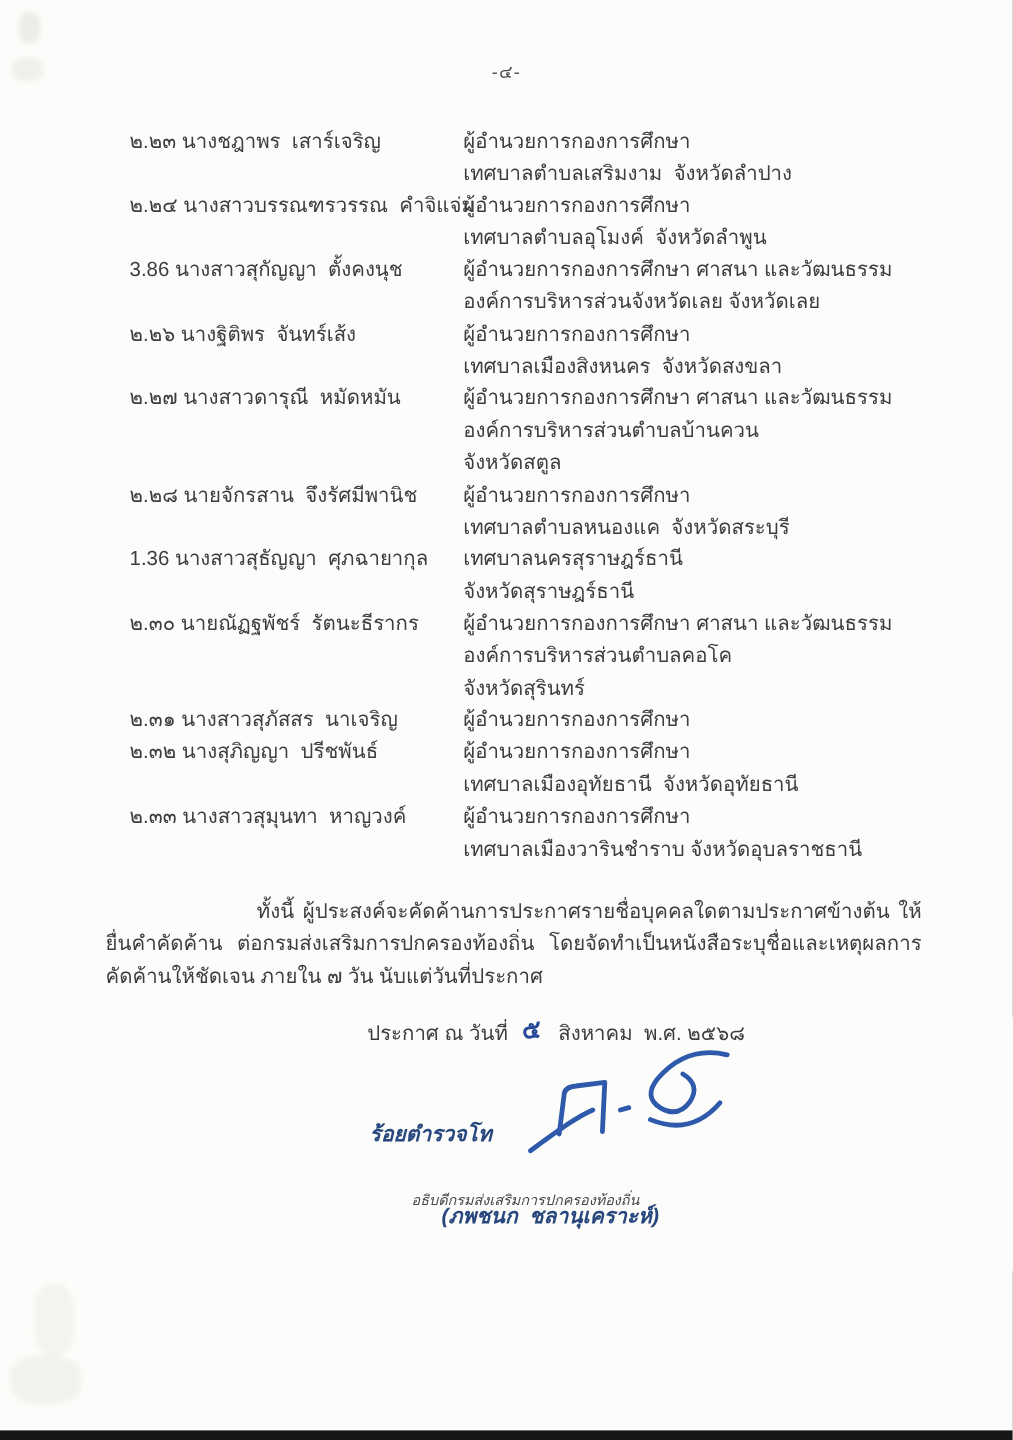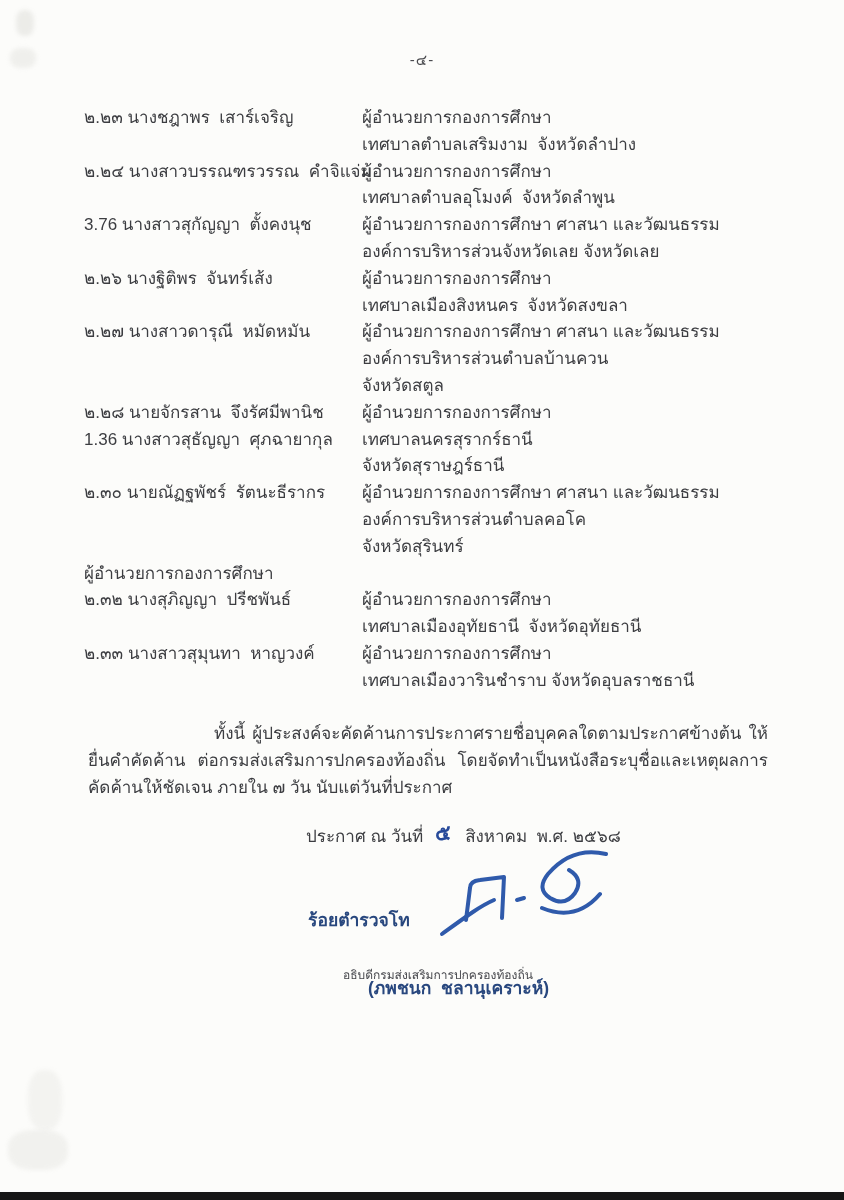--- a/index.html
+++ b/index.html
@@ -22,21 +22,21 @@
   .page-number{
     text-align:center;
     padding-top:48px;
     font-size:15px;
     letter-spacing:1px;
     color:#4a4b4f;
   }
 
   .list{
     margin-top:33px;
-    padding-left:84px;
+    padding-left:108px;
     padding-right:40px;
     font-size:17px;
     line-height:26.8px;
   }
   .entry{display:flex;align-items:flex-start;}
   .entry-name{
     width:278px;flex:0 0 278px;
     white-space:pre;
   }
   .entry-pos{flex:1;}
@@ -61,21 +61,21 @@
   }
   .handwritten-day{
     display:inline-block;
     font-size:21px;
     font-weight:bold;
     color:#274a9a;
     transform:rotate(-4deg) translateY(-2px);
     margin:0 14px 0 12px;
   }
 
-  .signature-area{position:relative;height:190px;}
+  .signature-area{position:relative;height:190px;font-style:italic;}
   .sig-rank{
     position:absolute;left:308px;top:56px;
     font-size:17.5px;font-weight:bold;color:#28477e;
   }
   .sig-ink{position:absolute;left:420px;top:-6px;}
   .sig-name{
     position:absolute;left:368px;top:86px;
     font-size:17.5px;font-weight:bold;color:#28477e;white-space:pre;margin-top:38px;
   }
   .sig-title{
@@ -109,21 +109,21 @@
         </div>
       </div>
       <div class="entry">
         <div class="entry-name">๒.๒๔ นางสาวบรรณฑรวรรณ  คำจิแจ่ม</div>
         <div class="entry-pos">
           <div class="pos-line">ผู้อำนวยการกองการศึกษา</div>
           <div class="pos-line">เทศบาลตำบลอุโมงค์  จังหวัดลำพูน</div>
         </div>
       </div>
       <div class="entry">
-        <div class="entry-name">3.76 นางสาวสุกัญญา  ตั้งคงนุช</div>
+        <div class="entry-name">3.86 นางสาวสุกัญญา  ตั้งคงนุช</div>
         <div class="entry-pos">
           <div class="pos-line">ผู้อำนวยการกองการศึกษา ศาสนา และวัฒนธรรม</div>
           <div class="pos-line">องค์การบริหารส่วนจังหวัดเลย จังหวัดเลย</div>
         </div>
       </div>
       <div class="entry">
         <div class="entry-name">๒.๒๖ นางฐิติพร  จันทร์เส้ง</div>
         <div class="entry-pos">
           <div class="pos-line">ผู้อำนวยการกองการศึกษา</div>
           <div class="pos-line">เทศบาลเมืองสิงหนคร  จังหวัดสงขลา</div>
@@ -134,38 +134,40 @@
         <div class="entry-pos">
           <div class="pos-line">ผู้อำนวยการกองการศึกษา ศาสนา และวัฒนธรรม</div>
           <div class="pos-line">องค์การบริหารส่วนตำบลบ้านควน</div>
           <div class="pos-line">จังหวัดสตูล</div>
         </div>
       </div>
       <div class="entry">
         <div class="entry-name">๒.๒๘ นายจักรสาน  จึงรัศมีพานิช</div>
         <div class="entry-pos">
           <div class="pos-line">ผู้อำนวยการกองการศึกษา</div>
+          <div class="pos-line">เทศบาลตำบลหนองแค  จังหวัดสระบุรี</div>
         </div>
       </div>
       <div class="entry">
         <div class="entry-name">1.36 นางสาวสุธัญญา  ศุภฉายากุล</div>
         <div class="entry-pos">
-          <div class="pos-line">เทศบาลนครสุรากร์ธานี</div>
+          <div class="pos-line">เทศบาลนครสุราษฎร์ธานี</div>
           <div class="pos-line">จังหวัดสุราษฎร์ธานี</div>
         </div>
       </div>
       <div class="entry">
         <div class="entry-name">๒.๓๐ นายณัฏฐพัชร์  รัตนะธีรากร</div>
         <div class="entry-pos">
           <div class="pos-line">ผู้อำนวยการกองการศึกษา ศาสนา และวัฒนธรรม</div>
           <div class="pos-line">องค์การบริหารส่วนตำบลคอโค</div>
           <div class="pos-line">จังหวัดสุรินทร์</div>
         </div>
       </div>
       <div class="entry">
+        <div class="entry-name">๒.๓๑ นางสาวสุภัสสร  นาเจริญ</div>
         <div class="entry-pos">
           <div class="pos-line">ผู้อำนวยการกองการศึกษา</div>
         </div>
       </div>
       <div class="entry">
         <div class="entry-name">๒.๓๒ นางสุภิญญา  ปรีชพันธ์</div>
         <div class="entry-pos">
           <div class="pos-line">ผู้อำนวยการกองการศึกษา</div>
           <div class="pos-line">เทศบาลเมืองอุทัยธานี  จังหวัดอุทัยธานี</div>
         </div>

